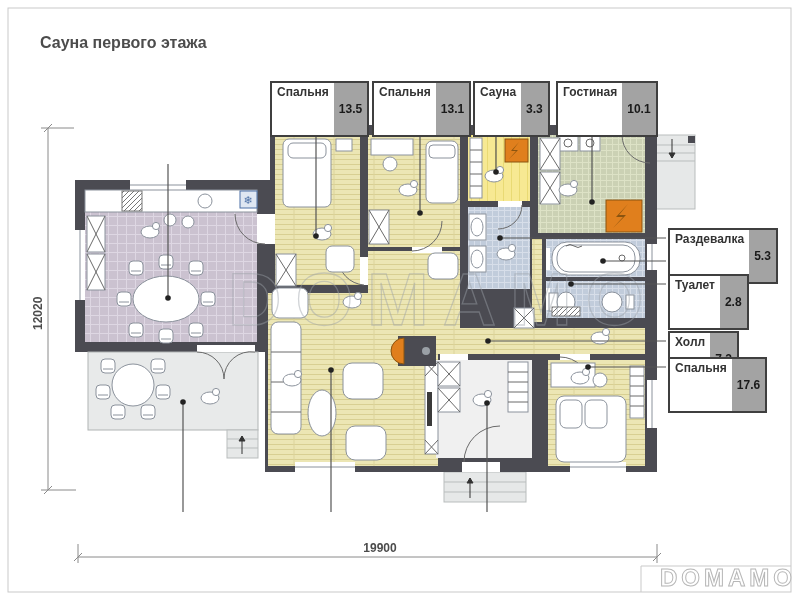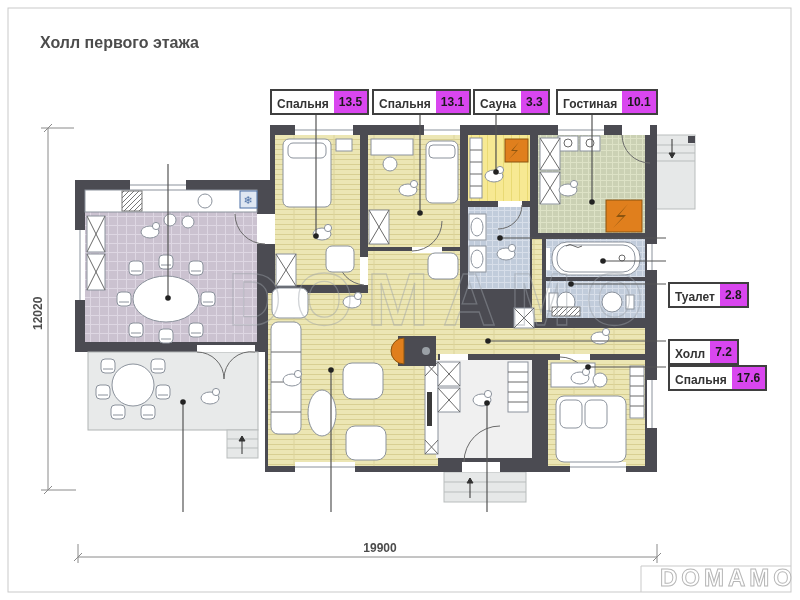--- a/index.html
+++ b/index.html
@@ -1,41 +1,41 @@
 <!DOCTYPE html>
 <html><head>
 <meta charset="utf-8">
 <style>
   html,body{margin:0;padding:0;background:#fff;}
   #page{position:relative;width:800px;height:600px;background:#fff;overflow:hidden;
         font-family:"Liberation Sans",sans-serif;}
   .title{position:absolute;left:40px;top:34px;font-size:16px;font-weight:bold;color:#4c4c4c;}
-  .callout{position:absolute;display:flex;align-items:flex-end;border:2px solid #3f3f3f;
+  .callout{position:absolute;display:flex;align-items:flex-start;border:2px solid #3f3f3f;
            background:#fff;font-size:12px;font-weight:bold;color:#333;line-height:16px;
-           white-space:nowrap;z-index:5;margin-top:8px;}
+           white-space:nowrap;z-index:5;}
   .cname{padding:1px 5px;}
-  .carea{background:#d946ef;padding:3px 5px;color:#1a1a1a;}
+  .carea{background:#a3a3a3;padding:18px 5px;color:#1a1a1a;}
   svg{position:absolute;left:0;top:0;}
   .furn{fill:#fff;stroke:#8b929c;stroke-width:1;}
   .wallfill{fill:#4b4b52;}
   .arc{fill:none;stroke:#6a6a6a;stroke-width:1;}
   .leader{stroke:#555;stroke-width:1.2;fill:none;}
   .dim{stroke:#8a8a8a;stroke-width:1;fill:none;}
   .dimtext{font:bold 12px "Liberation Sans",sans-serif;fill:#4c4c4c;}
   .wm{font:bold 74px "Liberation Sans",sans-serif;fill:none;stroke:#9ba1a8;stroke-width:1.3;
       letter-spacing:14px;opacity:.45;}
   .wm2{font:bold 24px "Liberation Sans",sans-serif;fill:#fff;stroke:#b7b7b7;stroke-width:1;
        letter-spacing:4px;}
 </style>
 </head>
 <body>
 
 <div id="page">
 
-  <div class="title">Холл первого этажа</div>
+  <div class="title">Сауна первого этажа</div>
 
   <svg width="800" height="600" viewBox="0 0 800 600">
     <defs>
       <pattern id="wood" width="40" height="5" patternUnits="userSpaceOnUse">
         <rect width="40" height="5" fill="#ece6b4"></rect>
         <path d="M0,4.5 H40" stroke="#d8cf92" stroke-width="1"></path>
         <path d="M14,0 V5" stroke="#ddd49c" stroke-width="1"></path>
       </pattern>
       <pattern id="saunafl" width="8" height="8" patternUnits="userSpaceOnUse">
         <rect width="8" height="8" fill="#f7e993"></rect>
@@ -334,20 +334,24 @@
     <span class="carea">13.1</span>
   </div>
   <div class="callout" style="left:473px;top:81px">
     <span class="cname">Сауна</span>
     <span class="carea">3.3</span>
   </div>
   <div class="callout" style="left:556px;top:81px">
     <span class="cname">Гостиная</span>
     <span class="carea">10.1</span>
   </div>
+  <div class="callout" style="left:668px;top:228px">
+    <span class="cname">Раздевалка</span>
+    <span class="carea">5.3</span>
+  </div>
   <div class="callout" style="left:668px;top:274px">
     <span class="cname">Туалет</span>
     <span class="carea">2.8</span>
   </div>
   <div class="callout" style="left:668px;top:331px">
     <span class="cname">Холл</span>
     <span class="carea">7.2</span>
   </div>
   <div class="callout" style="left:668px;top:357px">
     <span class="cname">Спальня</span>

